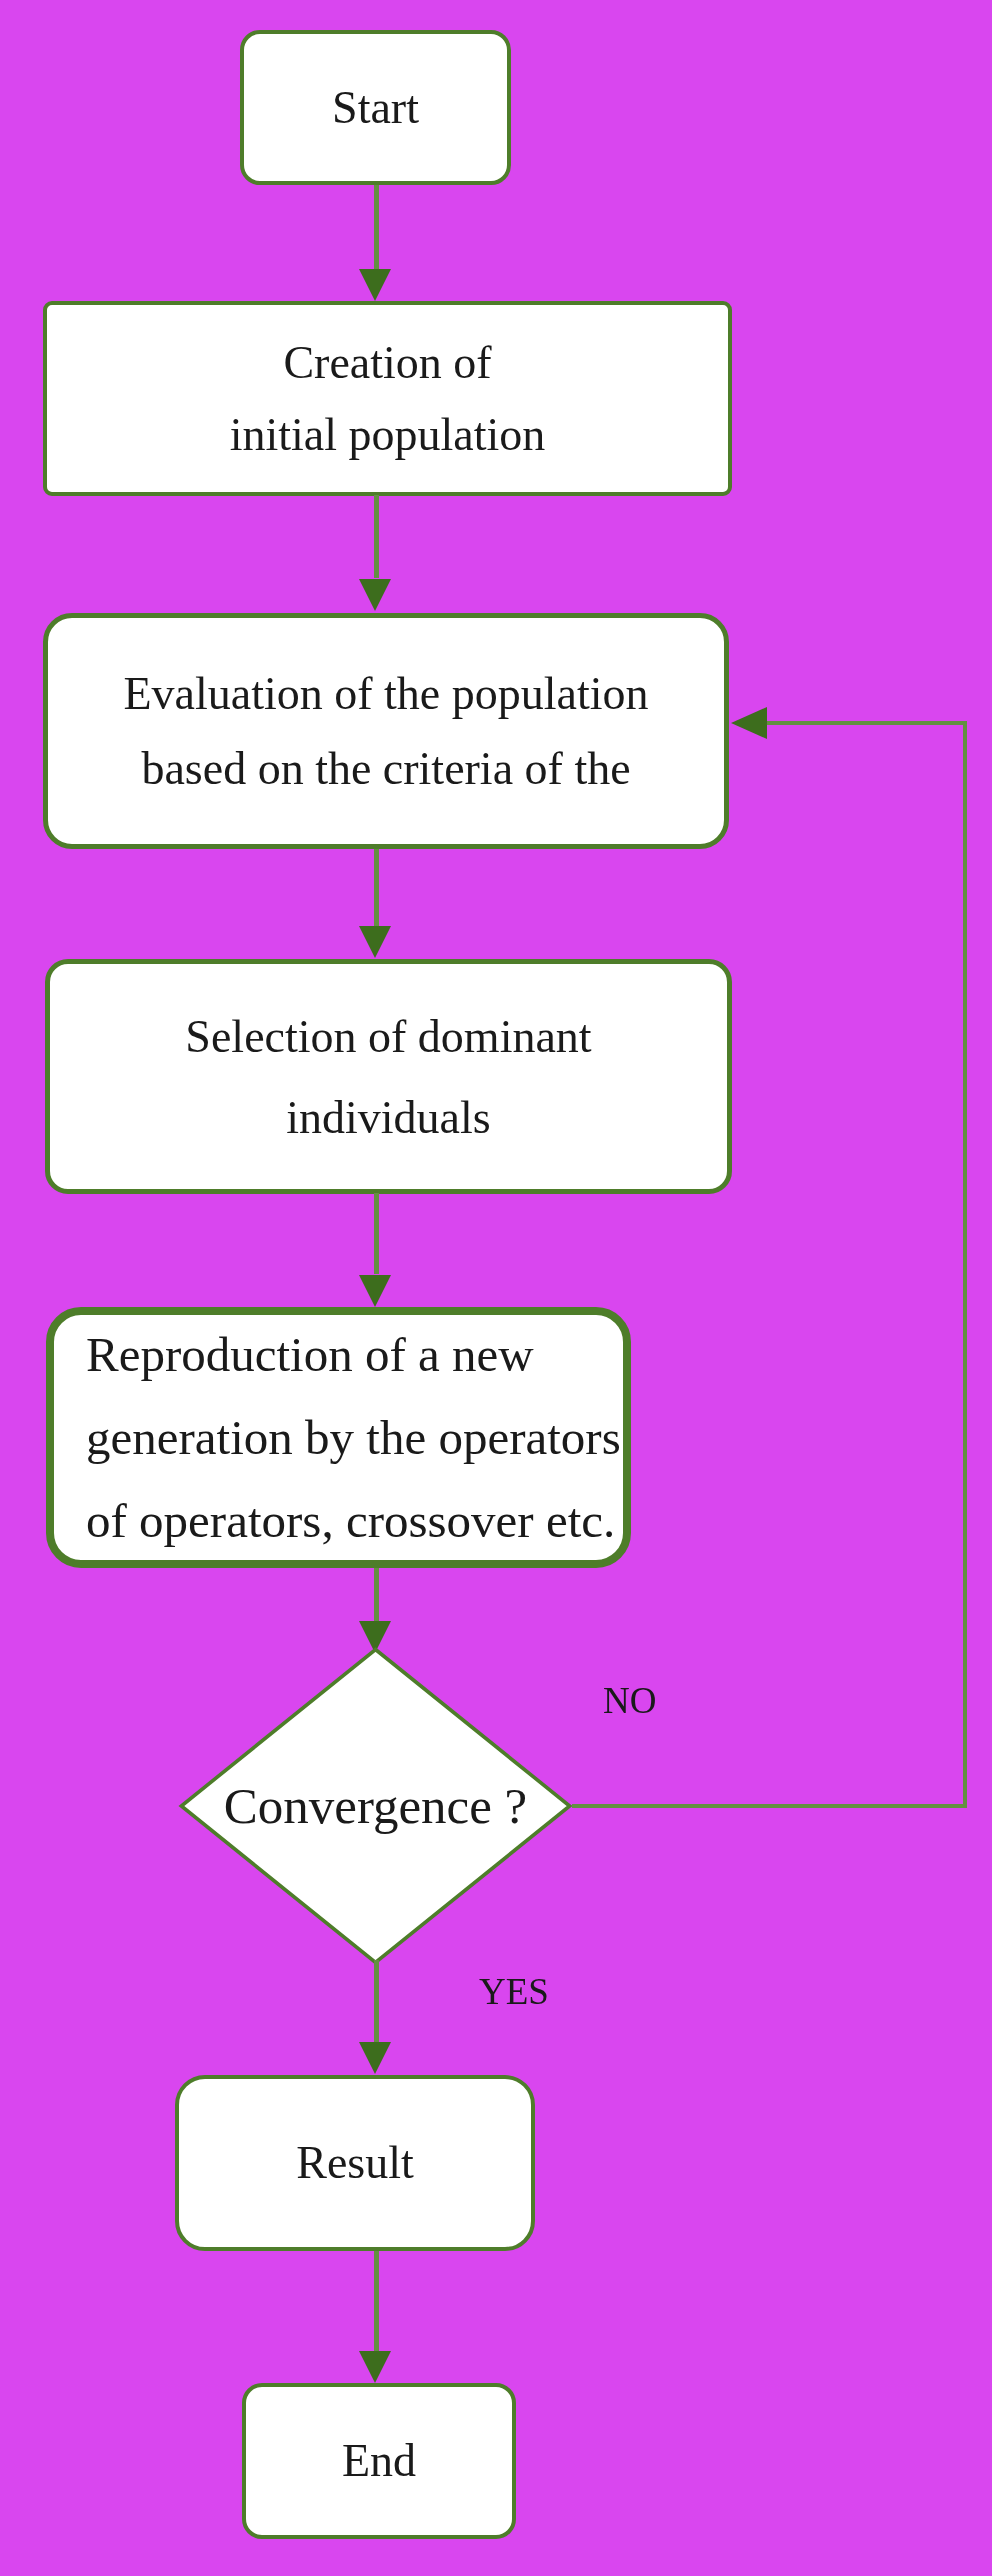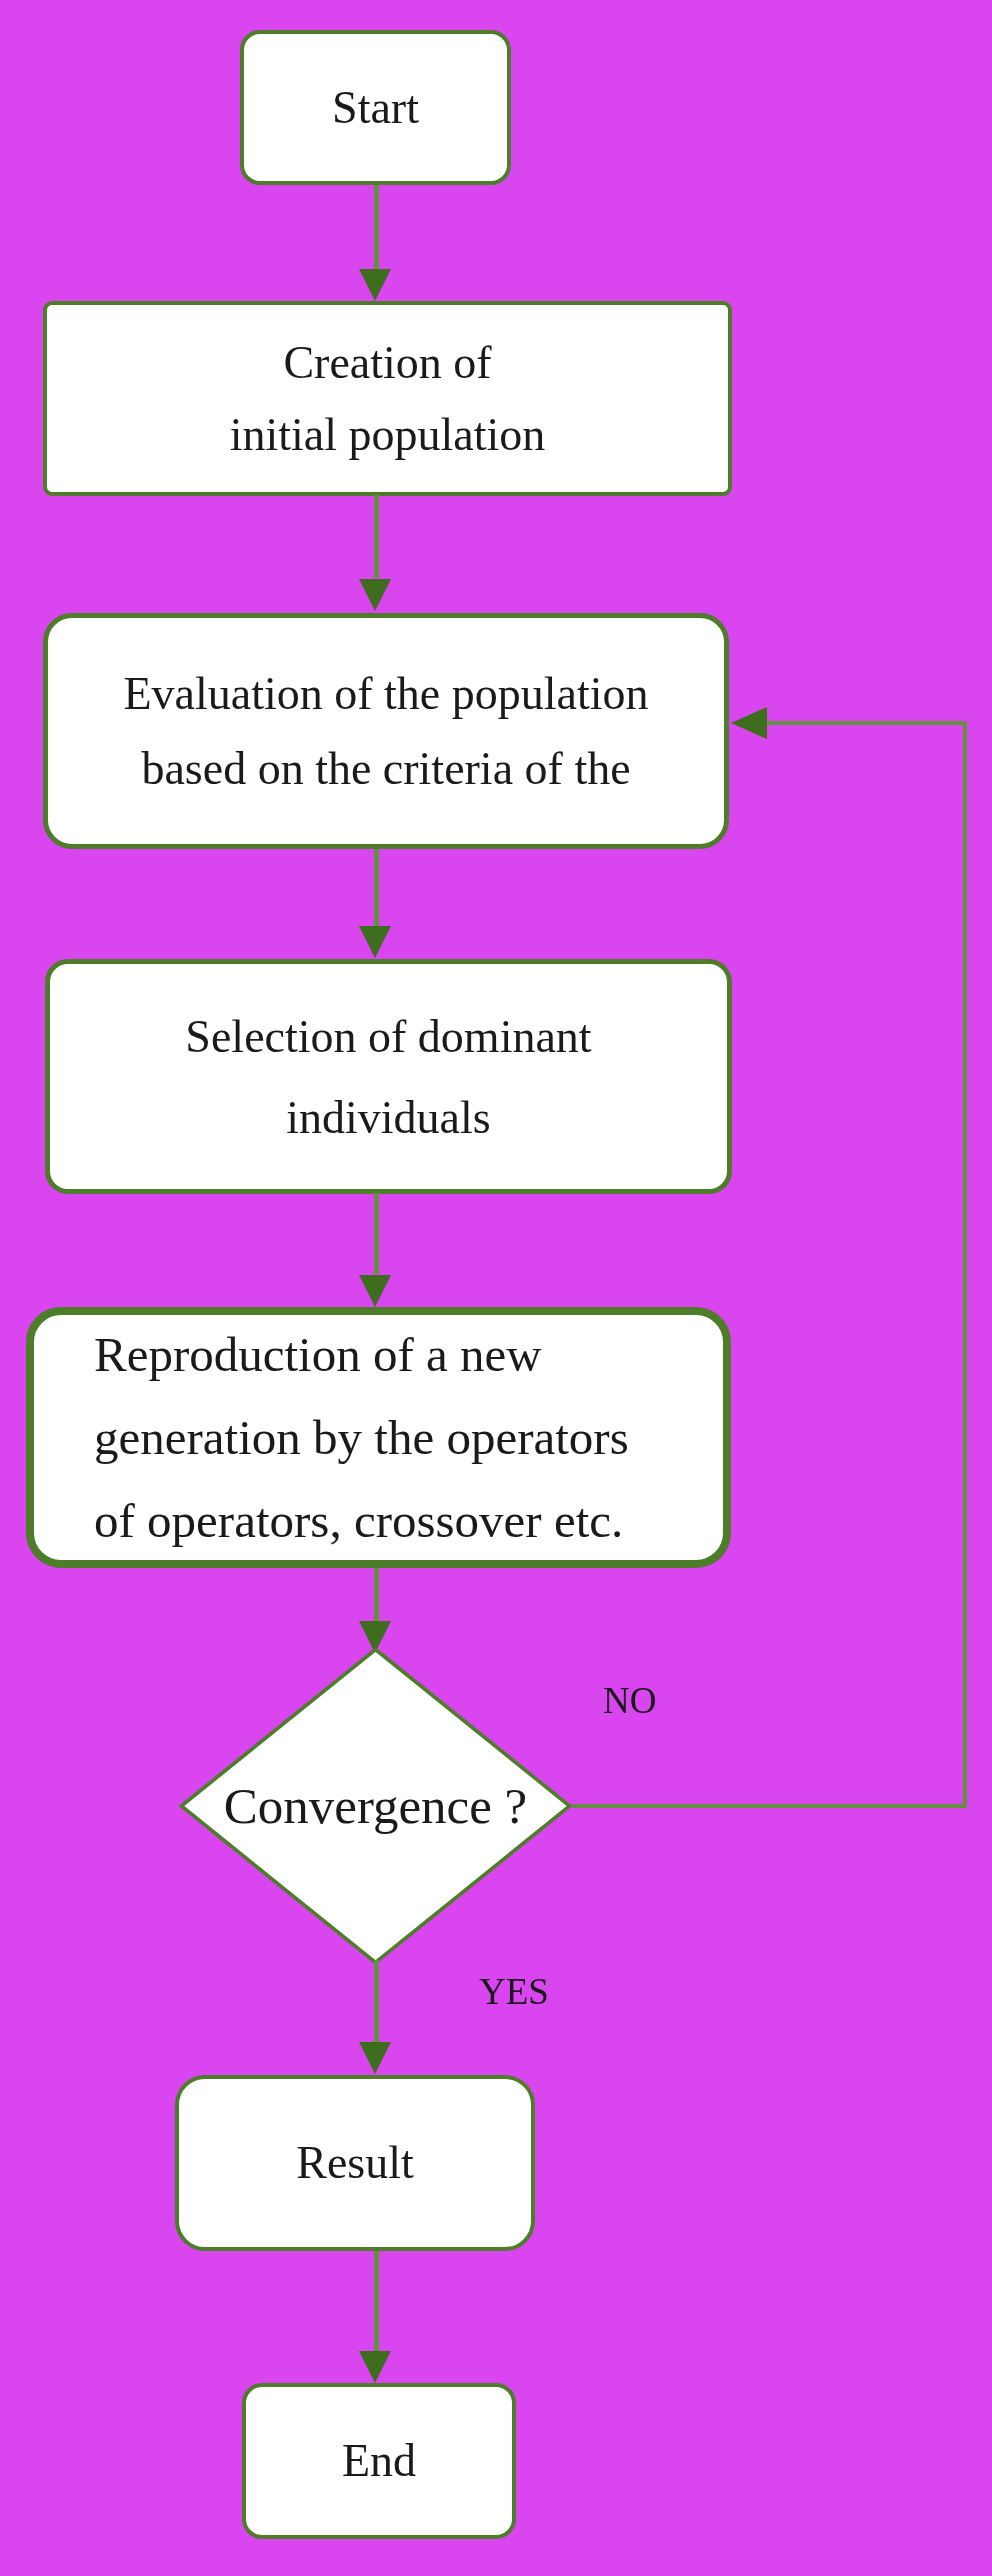--- a/index.html
+++ b/index.html
@@ -24,24 +24,24 @@
     text-align:center;
     font-size:46px;
     line-height:72px;
   }
   .node span{display:block;white-space:nowrap;}
   #node-start{left:240px;top:30px;width:271px;height:155px;border-radius:20px;}
   #node-creation{left:43px;top:301px;width:689px;height:195px;}
   #node-evaluation{left:43px;top:613px;width:686px;height:236px;border-width:5px;border-radius:29px;line-height:75px;}
   #node-selection{left:45px;top:959px;width:687px;height:235px;border-width:5px;border-radius:23px;line-height:81px;}
   #node-reproduction{
-    left:26px;top:1307px;width:705px;height:261px;
+    left:46px;top:1307px;width:585px;height:261px;
     border-width:8px;border-radius:35px;
     align-items:flex-start;text-align:left;
-    padding-left:60px;font-size:49px;line-height:83px;
+    padding-left:32px;font-size:49px;line-height:83px;
   }
   #node-result{left:175px;top:2075px;width:360px;height:176px;border-radius:30px;}
   #node-end{left:242px;top:2383px;width:274px;height:156px;border-radius:20px;}
 
   .vline{position:absolute;width:5px;background:#648f41;left:374px;}
   .head-down{
     position:absolute;left:359px;width:0;height:0;
     border-left:16.7px solid transparent;
     border-right:16.7px solid transparent;
     border-top:32px solid #3d6d1d;

